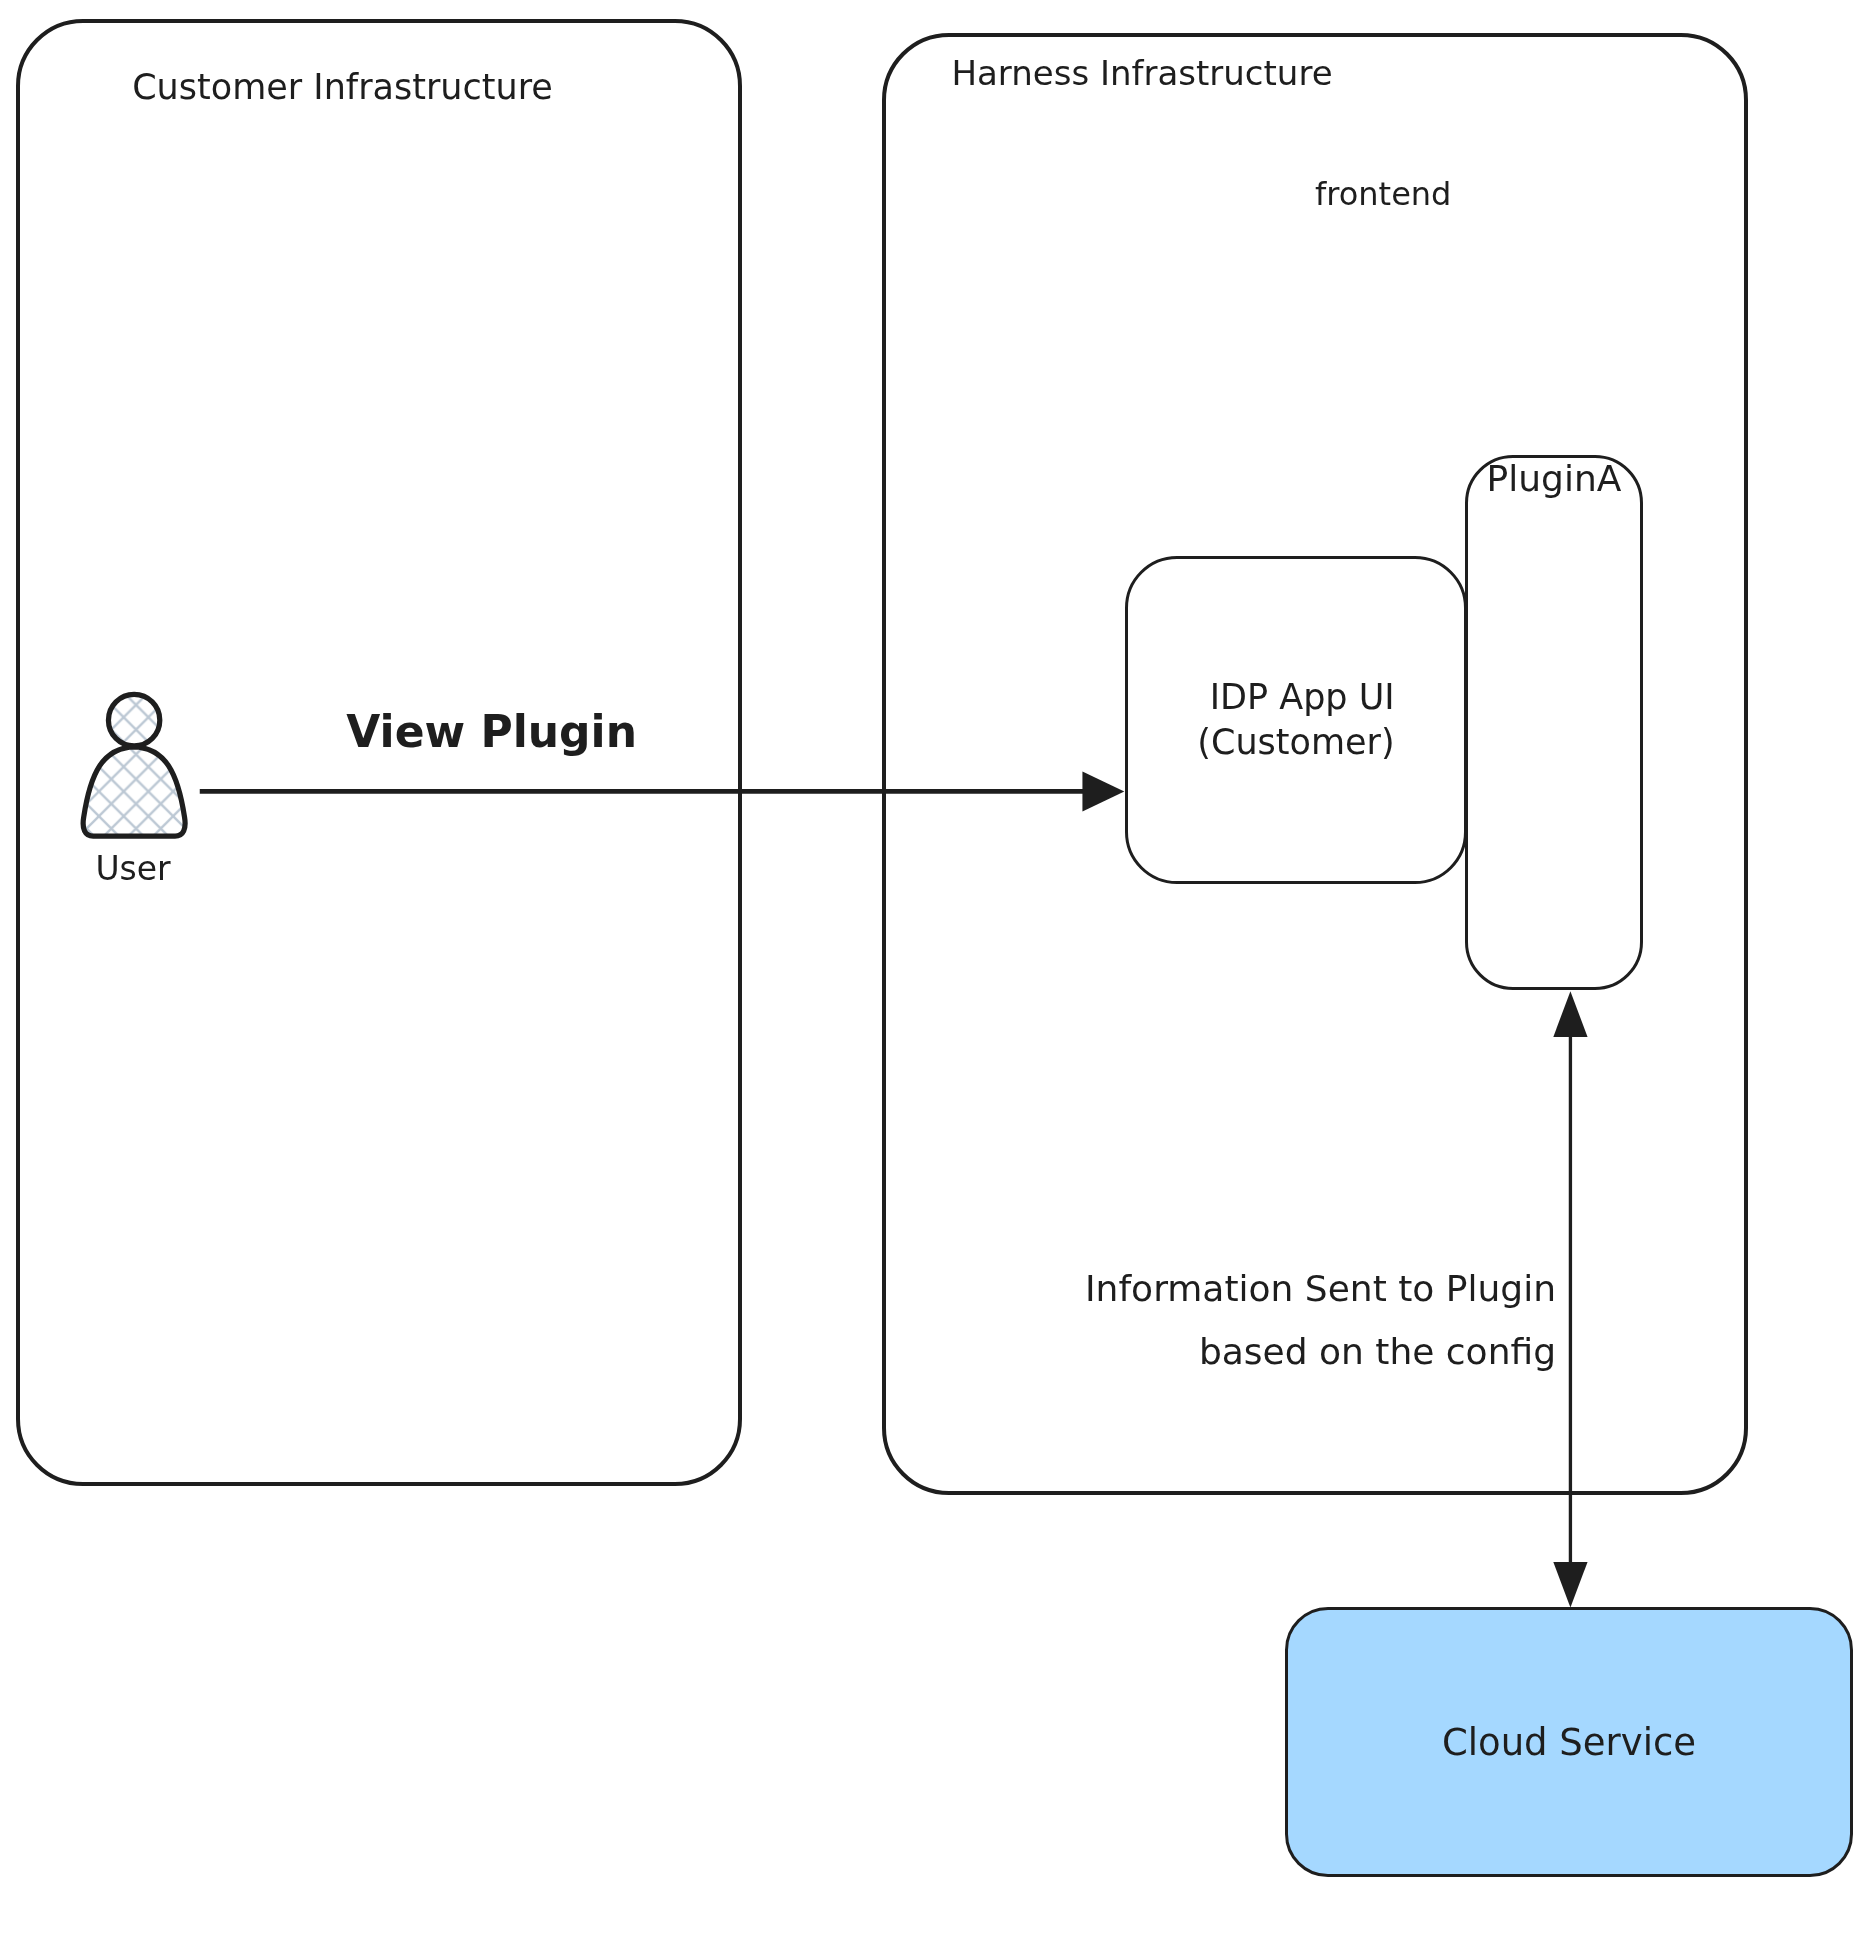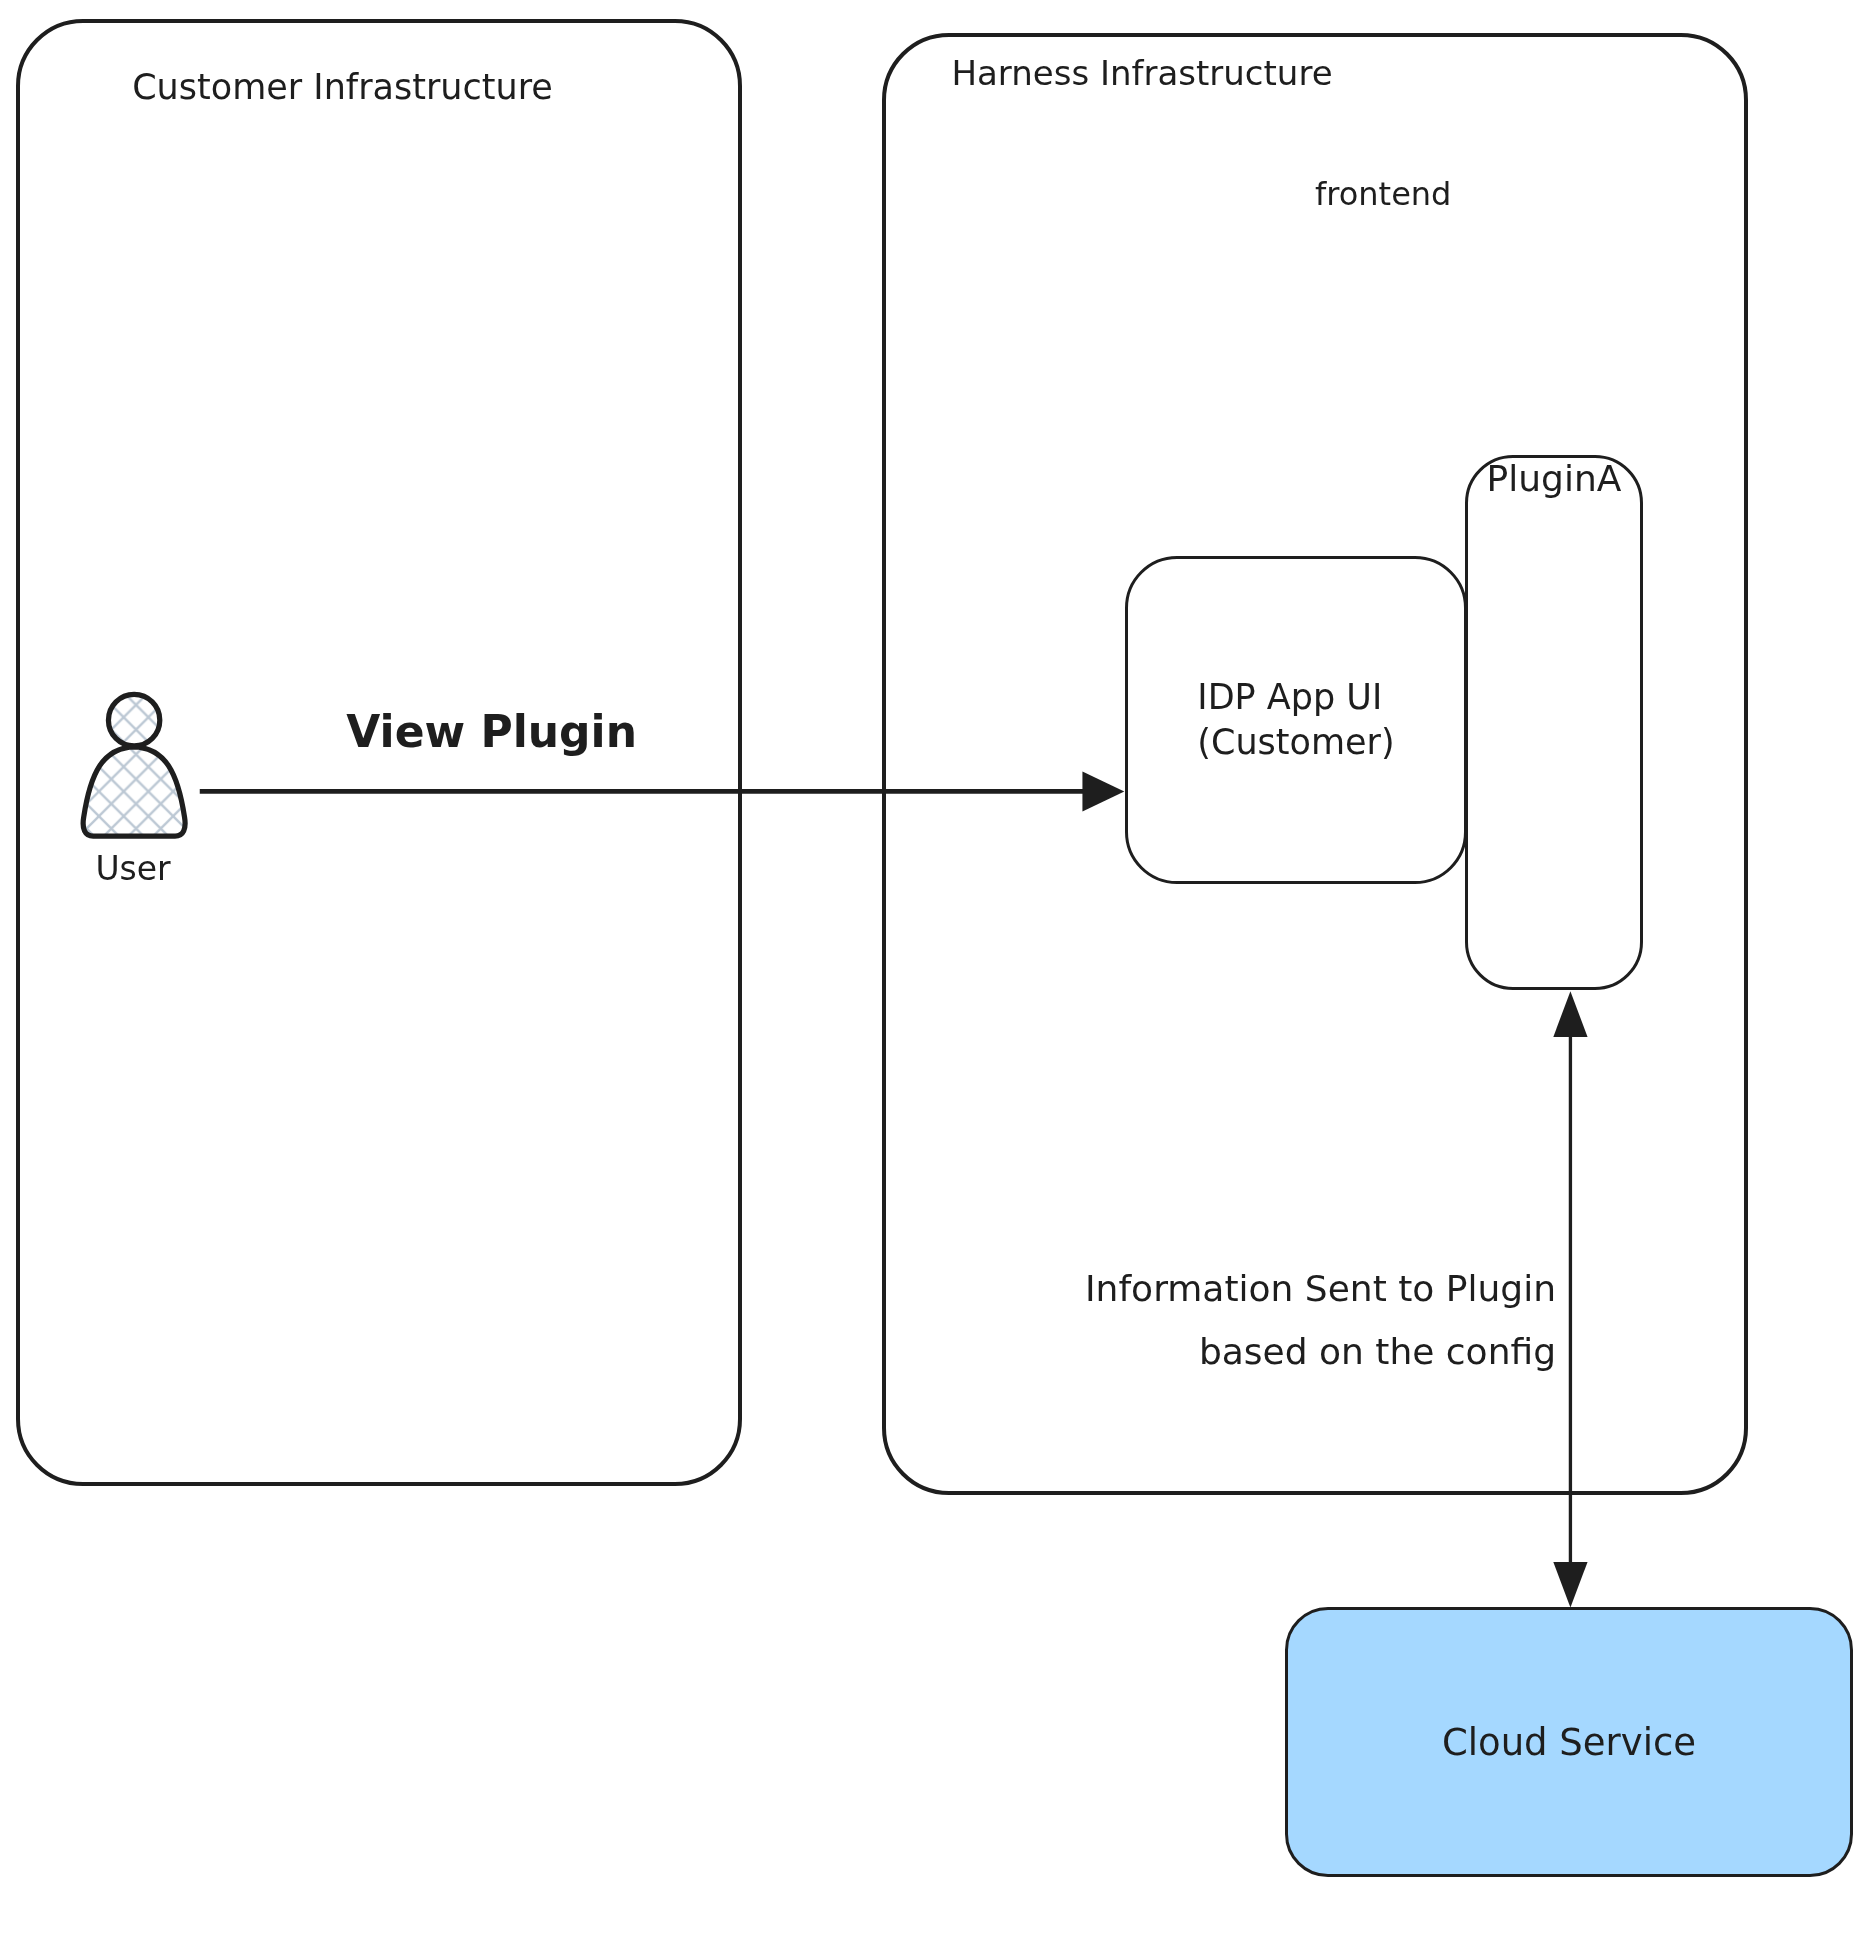--- a/index.html
+++ b/index.html
@@ -32,21 +32,21 @@
   .centered{text-align:center;}
   #customer-box{left:16px;top:19px;width:726px;height:1467px;}
   #harness-box{left:882px;top:33px;width:866px;height:1462px;}
   #customer-title{left:57px;top:67px;width:571px;font-size:35px;}
   #harness-title{left:885px;top:53px;width:514px;font-size:34px;}
   #frontend-label{left:1315px;top:175px;font-size:32px;}
   #idp-box{
     left:1125px;top:556px;width:342px;height:328px;
     border-width:3.8px;border-radius:52px;
     display:flex;align-items:center;justify-content:center;
-    text-align:left;font-size:35px;line-height:1.3;
+    text-align:right;font-size:35px;line-height:1.3;
   }
   #plugin-box{
     left:1465px;top:455px;width:178px;height:535px;
     border-width:3.8px;border-radius:48px;
     display:flex;align-items:flex-start;justify-content:center;
     text-align:center;font-size:36px;
   }
   #cloud-box{
     left:1285px;top:1607px;width:568px;height:270px;
     border-width:3.8px;border-radius:43px;

